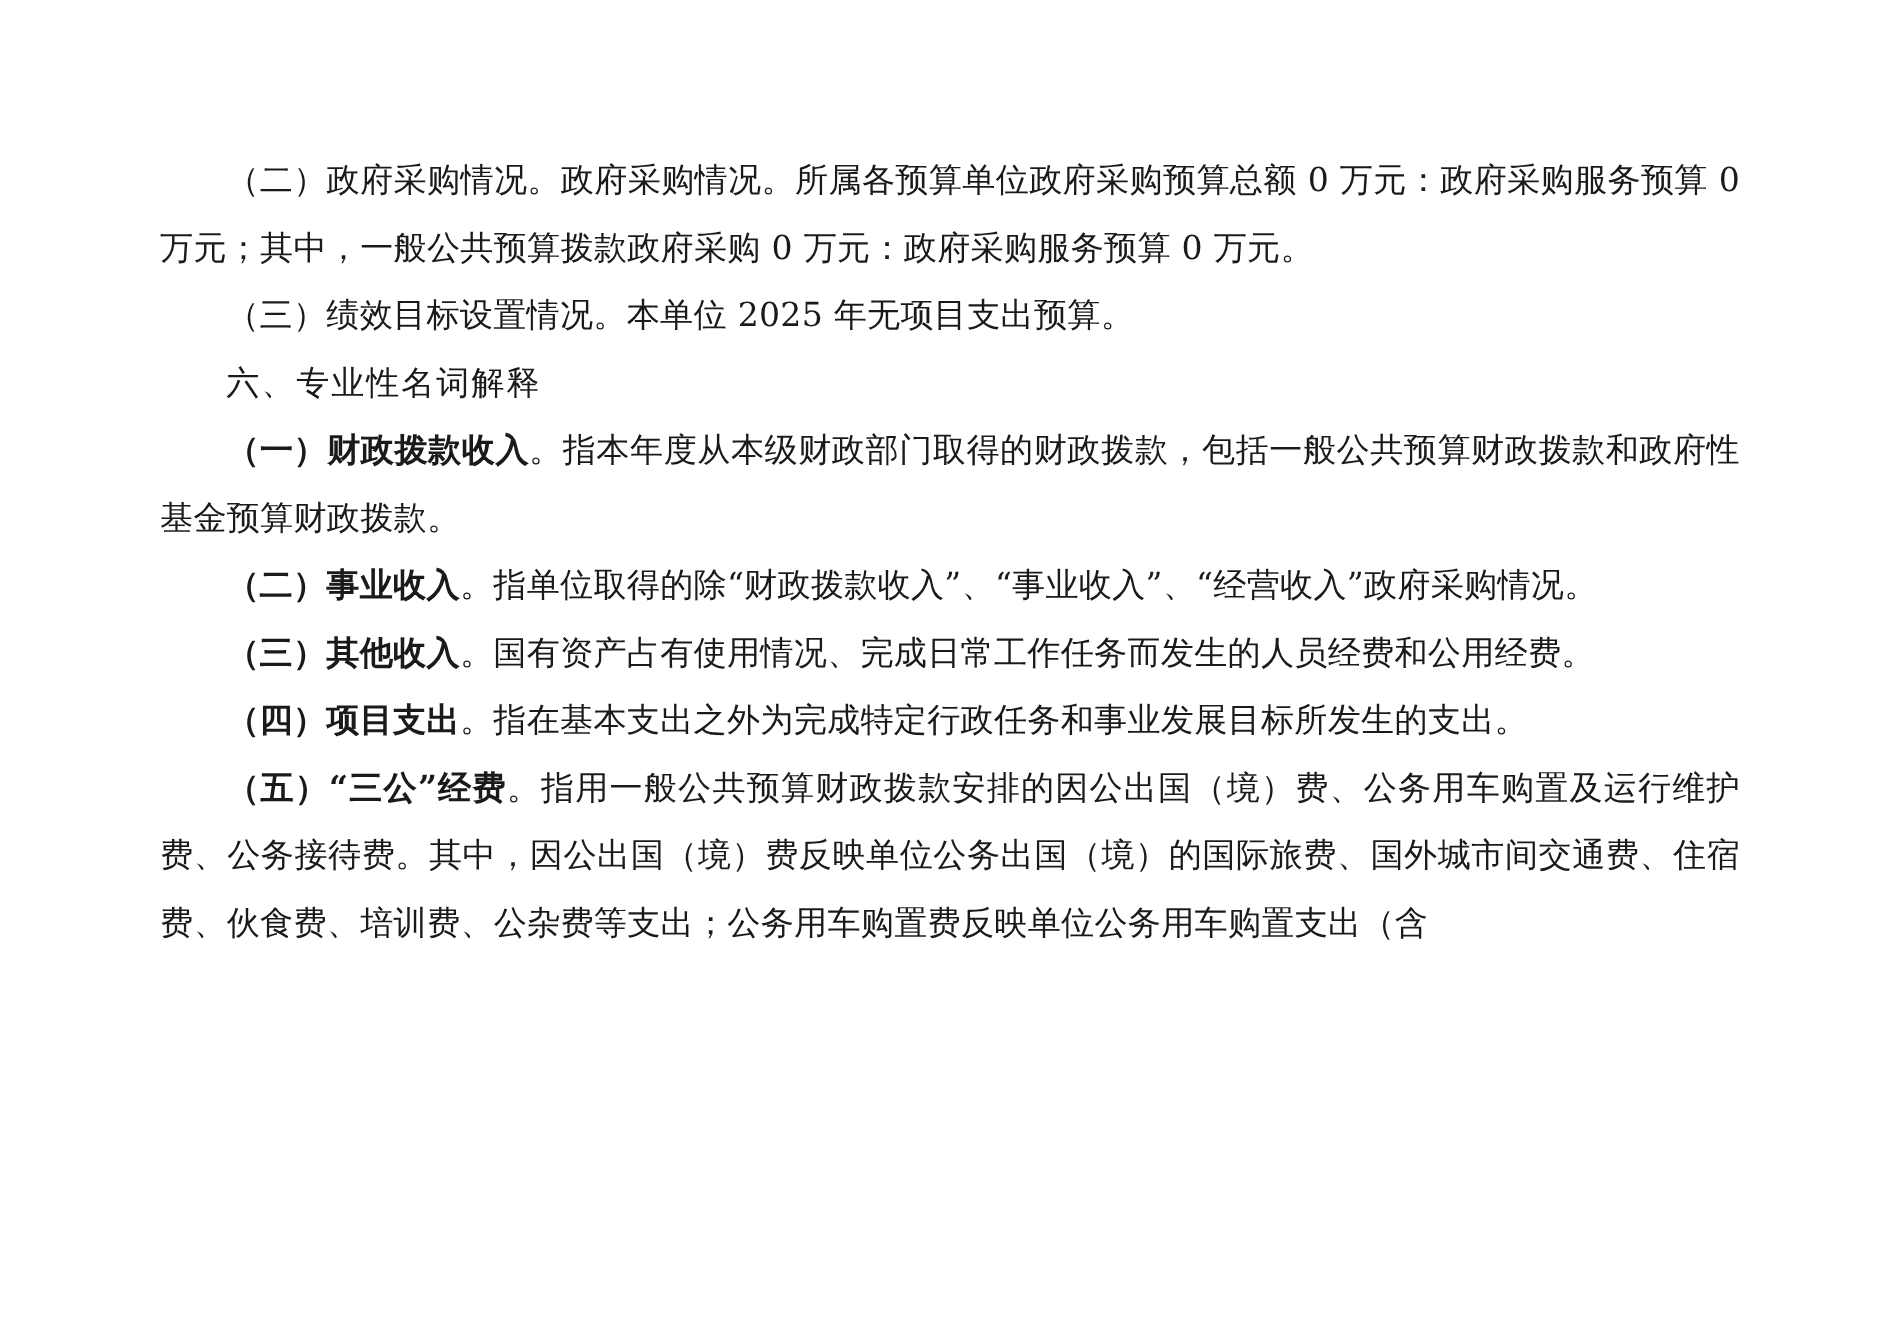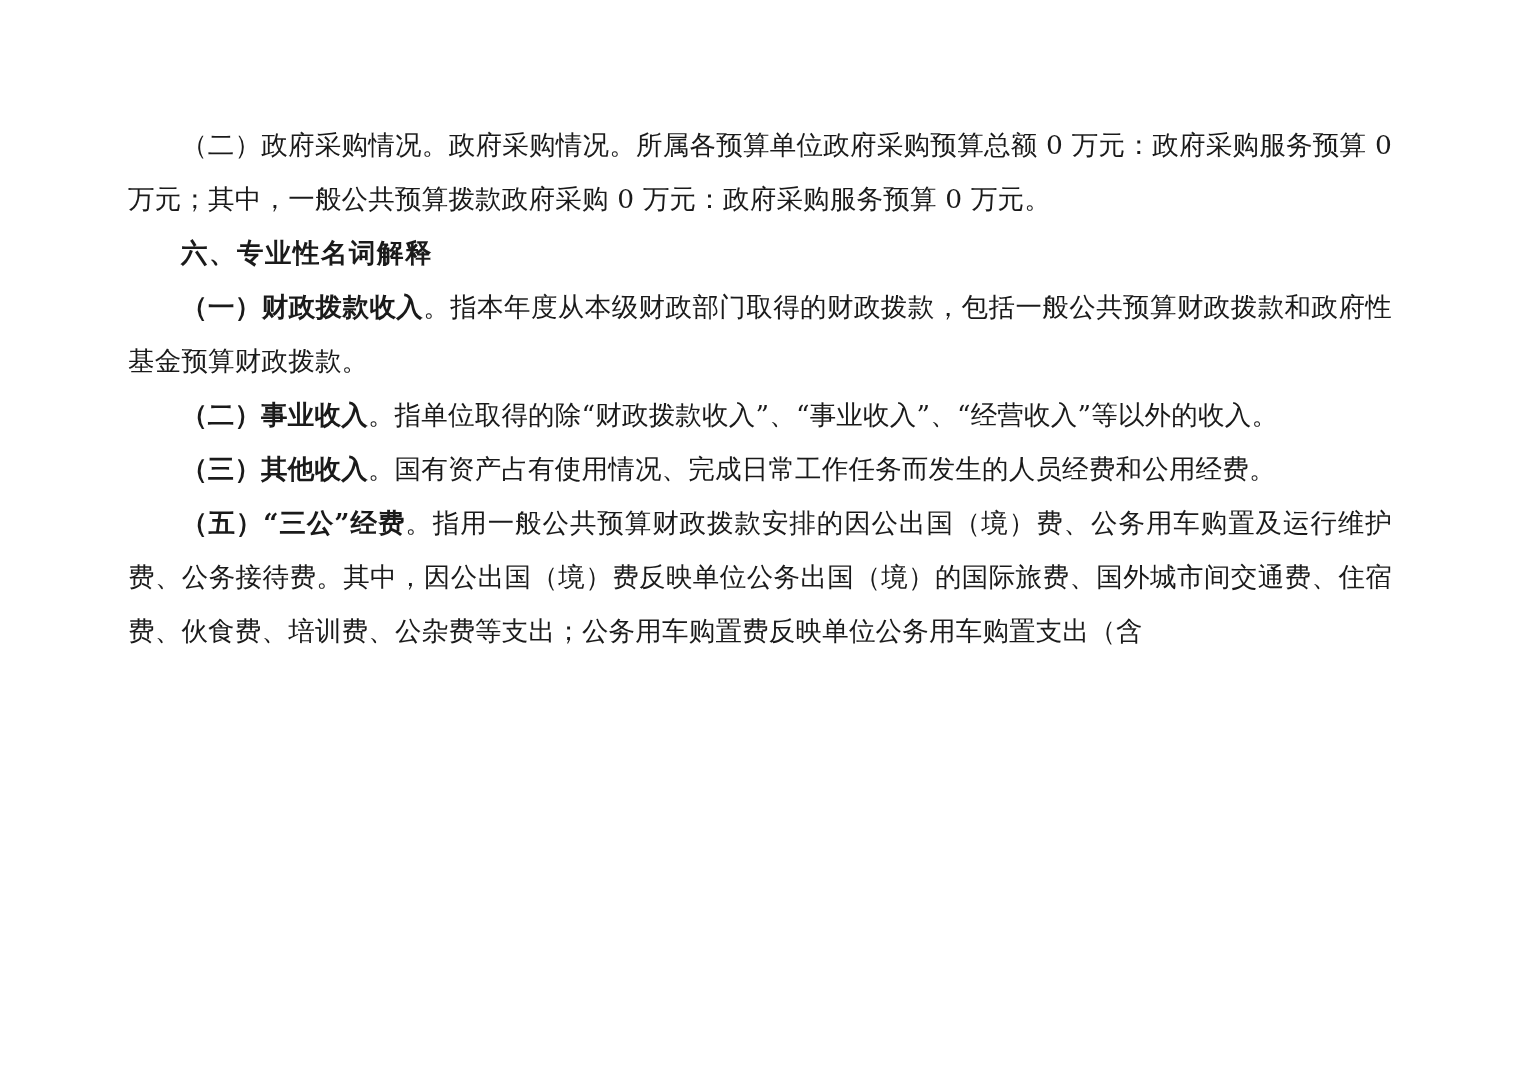--- a/index.html
+++ b/index.html
@@ -30,42 +30,44 @@
     letter-spacing: 0.2px;
   }
   p {
     margin: 0;
   }
   .para {
     text-indent: 2em;
   }
   .heading {
     text-indent: 2em;
-    font-weight: 700;
+    font-weight: 400;
     letter-spacing: 1.5px;
   }
   .term {
     font-weight: 700;
   }
 </style>
 </head>
 <body>
 
 <div class="page">
   <div class="doc-body">
 
     <p class="para">（二）政府采购情况。政府采购情况。所属各预算单位政府采购预算总额 0 万元：政府采购服务预算 0 万元；其中，一般公共预算拨款政府采购 0 万元：政府采购服务预算 0 万元。</p>
 
+    <p class="para">（三）绩效目标设置情况。本单位 2025 年无项目支出预算。</p>
 
 
     <p class="heading">六、专业性名词解释</p>
 
     <p class="para"><span class="term">（一）财政拨款收入</span><span>。指本年度从本级财政部门取得的财政拨款，包括一般公共预算财政拨款和政府性基金预算财政拨款。</span></p>
 
-    <p class="para"><span class="term">（二）事业收入</span><span>。指单位取得的除“财政拨款收入”、“事业收入”、“经营收入”等以外的收入。</span></p>
+    <p class="para"><span class="term">（二）事业收入</span><span>。指单位取得的除“财政拨款收入”、“事业收入”、“经营收入”政府采购情况。</span></p>
 
     <p class="para"><span class="term">（三）其他收入</span><span>。国有资产占有使用情况、完成日常工作任务而发生的人员经费和公用经费。</span></p>
 
+    <p class="para"><span class="term">（四）项目支出</span><span>。指在基本支出之外为完成特定行政任务和事业发展目标所发生的支出。</span></p>
 
     <p class="para"><span class="term">（五）“三公”经费</span><span>。指用一般公共预算财政拨款安排的因公出国（境）费、公务用车购置及运行维护费、公务接待费。其中，因公出国（境）费反映单位公务出国（境）的国际旅费、国外城市间交通费、住宿费、伙食费、培训费、公杂费等支出；公务用车购置费反映单位公务用车购置支出（含</span></p>
 
   </div>
 </div>
 
 </body></html>

